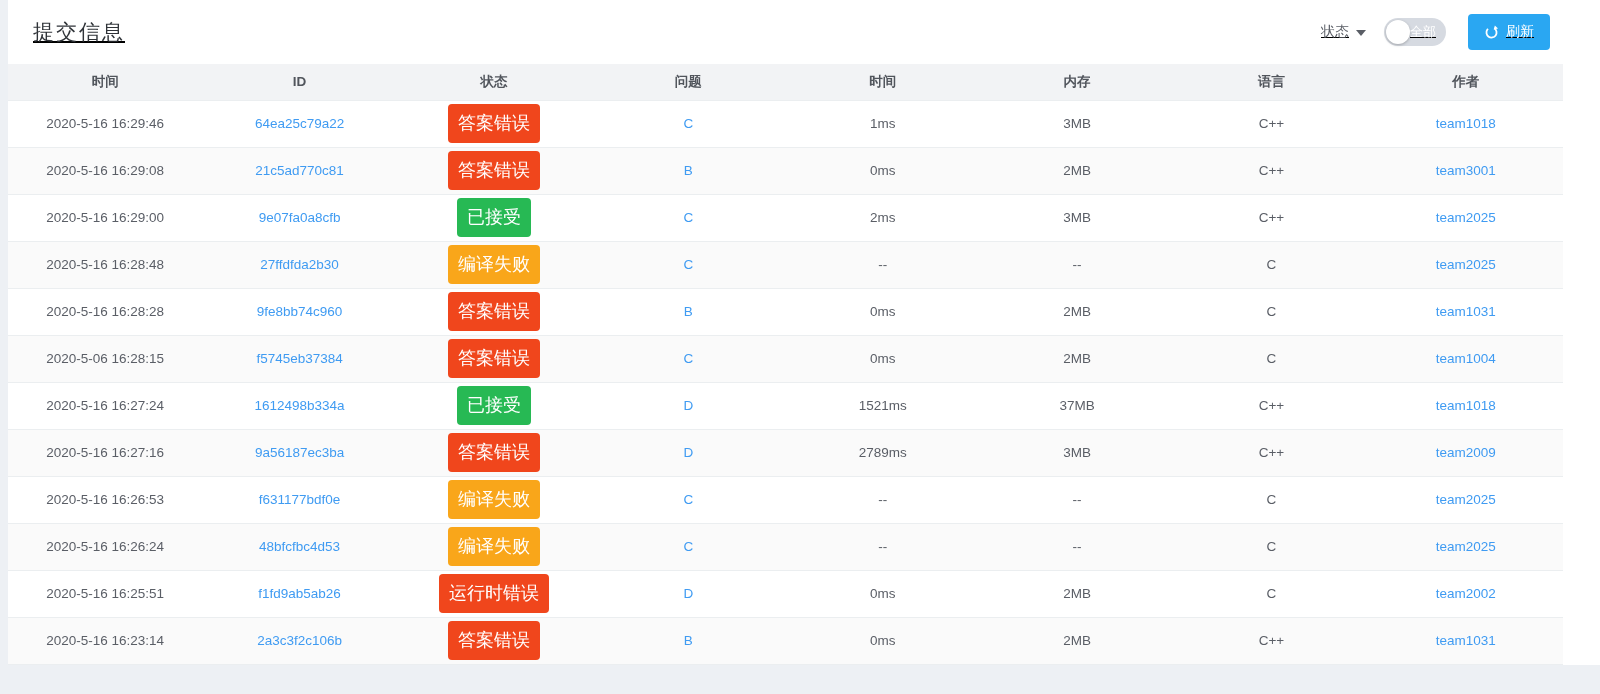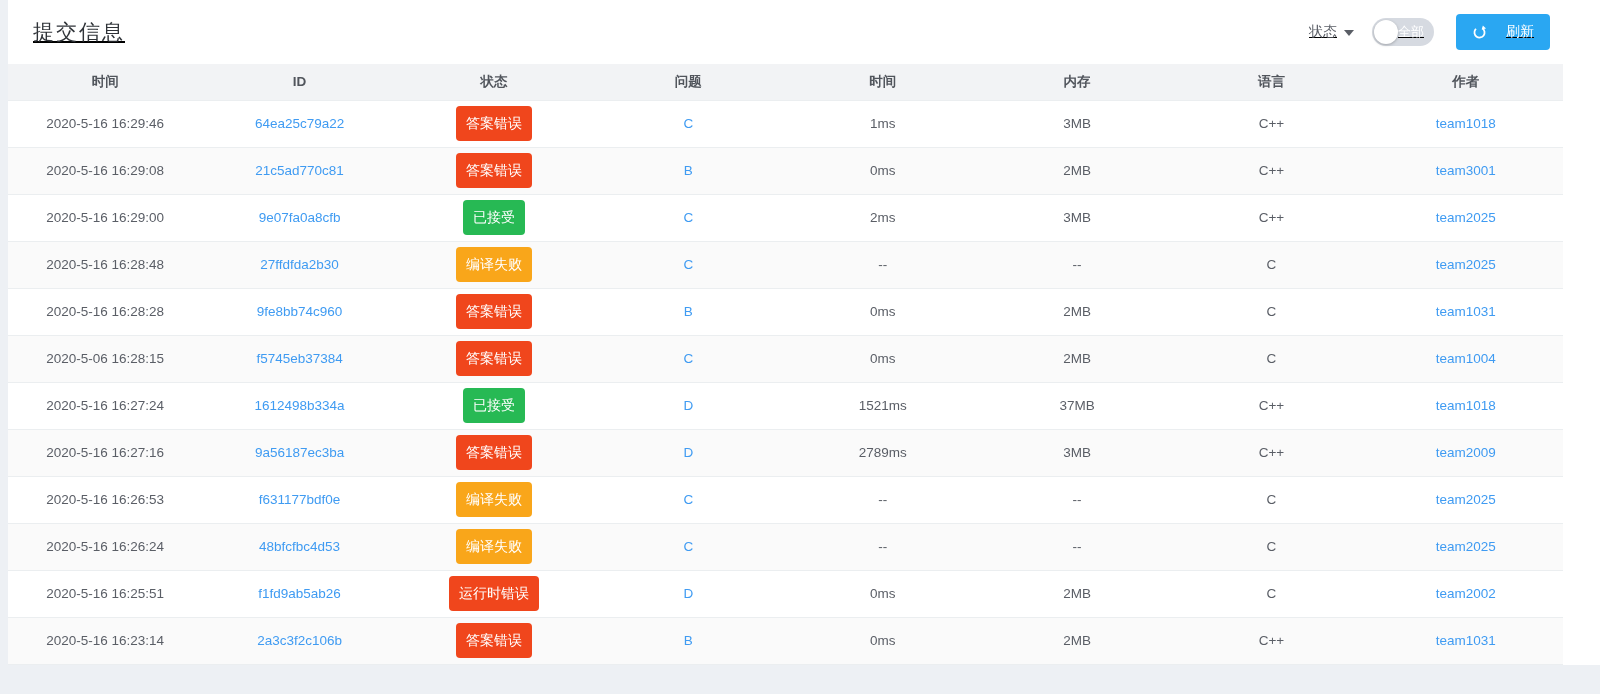--- a/index.html
+++ b/index.html
@@ -65,21 +65,21 @@
     font-family: "Liberation Sans", "DejaVu Sans", sans-serif;
   }
   .search-input::placeholder { color: #bcc1c9; }
   .refresh-btn {
     margin-left: 22px;
     height: 36px; padding: 0 16px;
     background: var(--refresh-bg, #2aa7f2);
     color: #ffffff;
     border: none; border-radius: 4px;
     font-size: 14px;
-    display: flex; align-items: center; gap: 19px;
+    display: flex; align-items: center; gap: 7px;
     cursor: pointer;
     font-family: "Liberation Sans", "DejaVu Sans", sans-serif;
   }
   
   table {
     width: 1555px;
     border-collapse: collapse;
     table-layout: fixed;
   }
   thead th {
@@ -98,21 +98,21 @@
     border-top: 1px solid #ebeef0;
   }
   tbody tr:last-child td { border-bottom: 1px solid #ebeef0; }
   tbody tr:nth-child(even) { background: #fafafa; }
   a.link { color: var(--link, #3f9bf2); text-decoration: none; cursor: pointer; }
   .badge {
     display: inline-block;
     padding: 9px 10px;
     border-radius: 4px;
     color: #ffffff;
-    font-size: 14px;
+    font-size: 18px;
     line-height: 1.15;
   }
   .badge-error    { background: var(--status-error, #f0461c); }
   .badge-runtime  { background: var(--status-runtime, #f0461c); }
   .badge-accepted { background: var(--status-accepted, #27b954); text-align: center; }
   .badge-compile  { background: var(--status-compile, #f9a61a); }
 </style>
 </head>
 <body>
 

